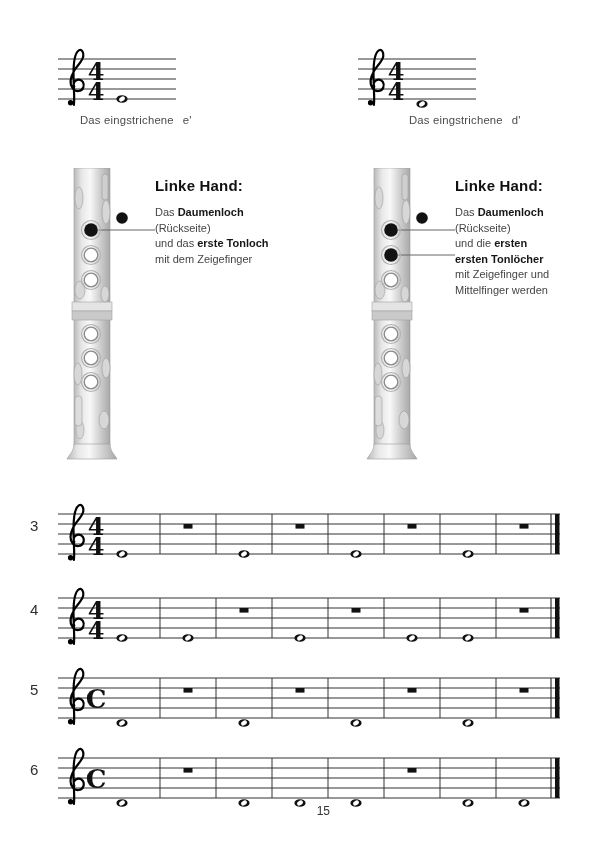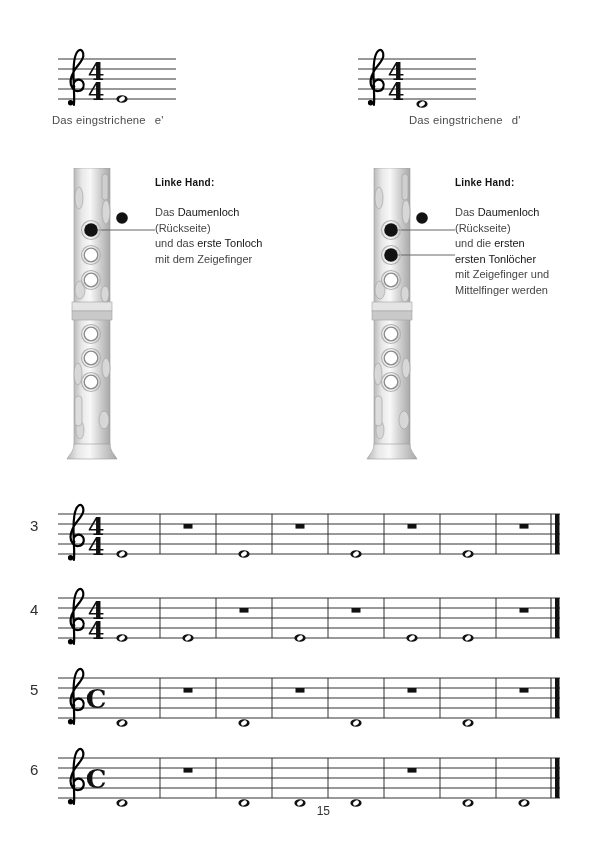--- a/index.html
+++ b/index.html
@@ -1,24 +1,24 @@
 <!DOCTYPE html>
 <html><head>
 <meta charset="utf-8">
 <style>
   html,body{margin:0;padding:0;background:#fff;}
   .page{position:relative;width:600px;height:846px;background:#fff;overflow:hidden;
         font-family:"Liberation Sans",sans-serif;color:#3d3d3d;}
   .abs{position:absolute;}
   .caption{font-size:11.3px;color:#4a4a4a;letter-spacing:.2px;}
   .caption .note-name{margin-left:9px;}
-  .heading{font-size:10px;font-weight:bold;color:#111;letter-spacing:.2px;}
+  .heading{font-size:15px;font-weight:bold;color:#111;letter-spacing:.2px;}
   .desc{font-size:11px;line-height:15.6px;color:#454545;}
   .desc .rline{white-space:nowrap;}
-  .desc .b{font-weight:normal;color:#161616;}
+  .desc .b{font-weight:bold;color:#161616;}
   .ex-num{font-size:15px;color:#2e2e2e;}
   .page-num{font-size:12px;color:#333;text-align:right;}
   svg text.tsig{font-family:"DejaVu Serif",serif;font-weight:bold;font-size:24px;fill:#111;}
 </style>
 </head>
 <body>
 
 <div class="page">
 
   <svg class="abs" style="left:58px;top:39px;" width="120" height="92" viewBox="0 0 120 92">
@@ -49,21 +49,21 @@
         <circle cx="8.6" cy="43.8" r="2.7" fill="#000"></circle>
       </g>
       <text x="38" y="40.5" text-anchor="middle" class="tsig">4</text>
       <text x="38" y="60.5" text-anchor="middle" class="tsig">4</text>
       <g transform="translate(64,65)">
         <ellipse rx="5.6" ry="3.8" fill="#111111"></ellipse>
         <ellipse rx="3.1" ry="2.2" fill="#fff" transform="rotate(-33)"></ellipse>
       </g>
     </svg>
 
-  <div class="abs caption" style="left:52px;top:114px;">
+  <div class="abs caption" style="left:80px;top:114px;">
     <span>Das eingstrichene</span><span class="note-name">e'</span>
   </div>
   <div class="abs caption" style="left:365px;top:114px;margin-left:44px;">
     <span>Das eingstrichene</span><span class="note-name">d'</span>
   </div>
 
   <svg class="abs" style="left:60px;top:168px;" width="100" height="292" viewBox="0 0 100 292">
       <defs>
         <linearGradient id="met0" x1="0" y1="0" x2="1" y2="0">
           <stop offset="0" stop-color="#b9b9b9"></stop>

